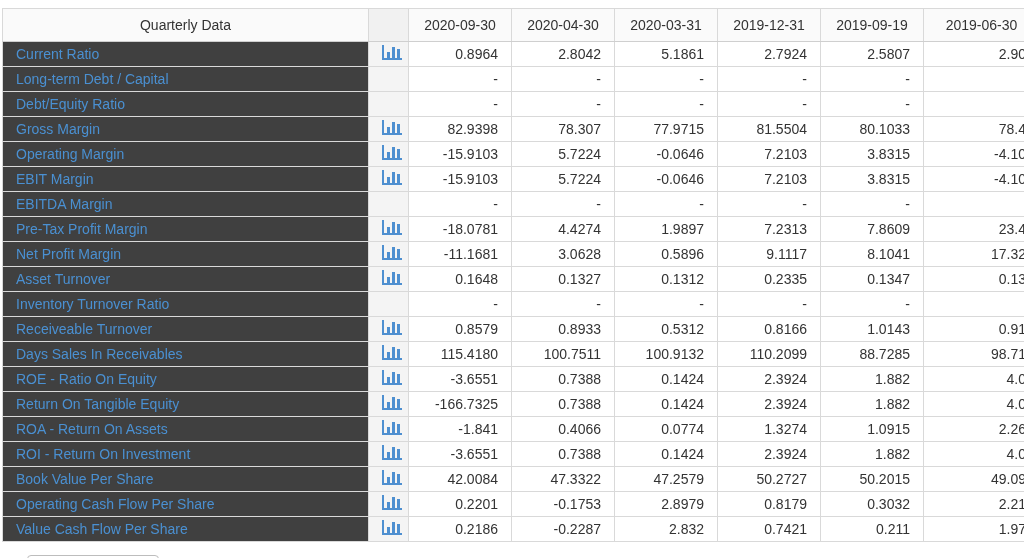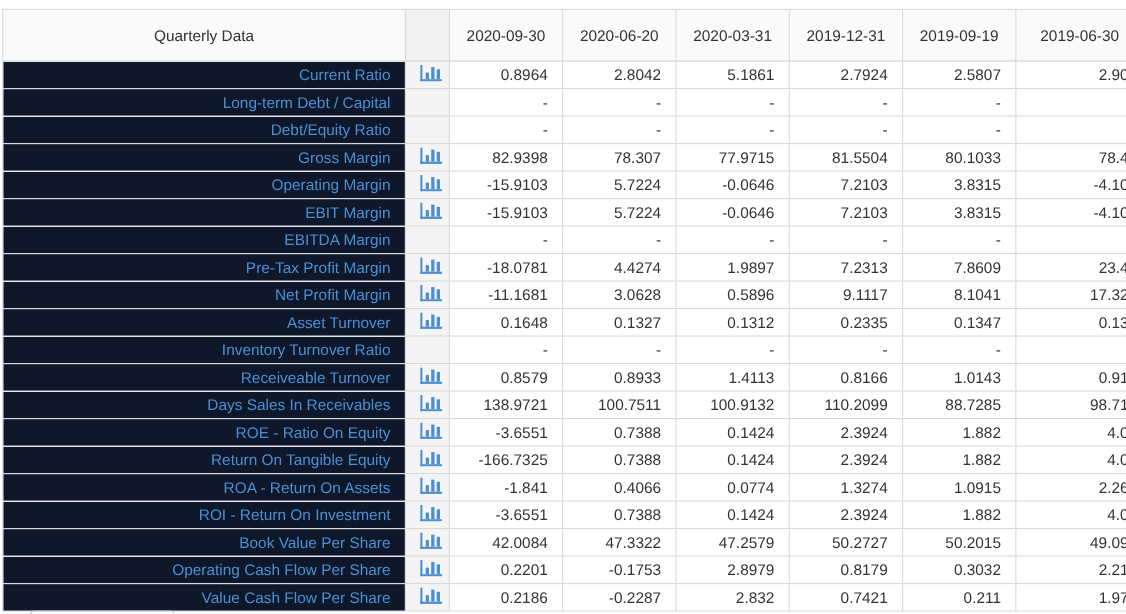--- a/index.html
+++ b/index.html
@@ -22,32 +22,32 @@
     color: #333;
   }
   table.qtable th, table.qtable td {
     border: 1px solid #d9d9d9;
     padding: 0 13px;
     overflow: hidden;
     white-space: nowrap;
     box-sizing: border-box;
   }
   table.qtable thead th {
-    height: 47px;
+    height: 33px;
     font-weight: normal;
     text-align: center;
     background: #fafafa;
     color: #333;
     border-bottom: 1px solid #cfcfcf;
   }
   table.qtable thead th.icon-col { background: #f1f1f1; }
   table.qtable tbody td { height: 25px; }
   td.label-cell {
-    background: #0f172a;
-    text-align: right;
+    background: #404040;
+    text-align: left;
   }
   td.label-cell a {
     color: #4a90d2;
     text-decoration: none;
     cursor: pointer;
   }
   td.icon-cell {
     background: #f4f4f4;
     text-align: center;
     padding: 0 6px;
@@ -82,21 +82,21 @@
       <col style="width:103px">
       <col style="width:103px">
       <col style="width:116px">
     </colgroup>
     <thead>
       <tr>
         <th>Quarterly Data</th>
         <th class="icon-col"></th>
 
       <th>2020-09-30</th>
-          <th>2020-06-20</th>
+          <th>2020-04-30</th>
           <th>2020-03-31</th>
           <th>2019-12-31</th>
           <th>2019-09-19</th>
           <th>2019-06-30</th>
         </tr>
     </thead>
     <tbody id="tbody">
         <tr>
           <td class="label-cell"><a>Current Ratio</a></td>
           <td class="icon-cell"><a><svg width="20" height="15" viewBox="0 0 20 15">
@@ -253,35 +253,35 @@
           <td class="label-cell"><a>Receiveable Turnover</a></td>
           <td class="icon-cell"><a><svg width="20" height="15" viewBox="0 0 20 15">
                 <rect x="0" y="0" width="2" height="15" fill="#4e8fd0"></rect>
                 <rect x="0" y="13" width="20" height="2" fill="#4e8fd0"></rect>
                 <rect x="5" y="7" width="3" height="6" fill="#4e8fd0"></rect>
                 <rect x="10" y="2" width="3" height="11" fill="#4e8fd0"></rect>
                 <rect x="15" y="4" width="3" height="9" fill="#4e8fd0"></rect>
               </svg></a></td>
           <td class="num-cell">0.8579</td>
           <td class="num-cell">0.8933</td>
-          <td class="num-cell">1.4113</td>
+          <td class="num-cell">0.5312</td>
           <td class="num-cell">0.8166</td>
           <td class="num-cell">1.0143</td>
           <td class="num-cell">0.91</td>
         </tr>
         <tr>
           <td class="label-cell"><a>Days Sales In Receivables</a></td>
           <td class="icon-cell"><a><svg width="20" height="15" viewBox="0 0 20 15">
                 <rect x="0" y="0" width="2" height="15" fill="#4e8fd0"></rect>
                 <rect x="0" y="13" width="20" height="2" fill="#4e8fd0"></rect>
                 <rect x="5" y="7" width="3" height="6" fill="#4e8fd0"></rect>
                 <rect x="10" y="2" width="3" height="11" fill="#4e8fd0"></rect>
                 <rect x="15" y="4" width="3" height="9" fill="#4e8fd0"></rect>
               </svg></a></td>
-          <td class="num-cell">138.9721</td>
+          <td class="num-cell">115.4180</td>
           <td class="num-cell">100.7511</td>
           <td class="num-cell">100.9132</td>
           <td class="num-cell">110.2099</td>
           <td class="num-cell">88.7285</td>
           <td class="num-cell">98.71</td>
         </tr>
         <tr>
           <td class="label-cell"><a>ROE - Ratio On Equity</a></td>
           <td class="icon-cell"><a><svg width="20" height="15" viewBox="0 0 20 15">
                 <rect x="0" y="0" width="2" height="15" fill="#4e8fd0"></rect>

